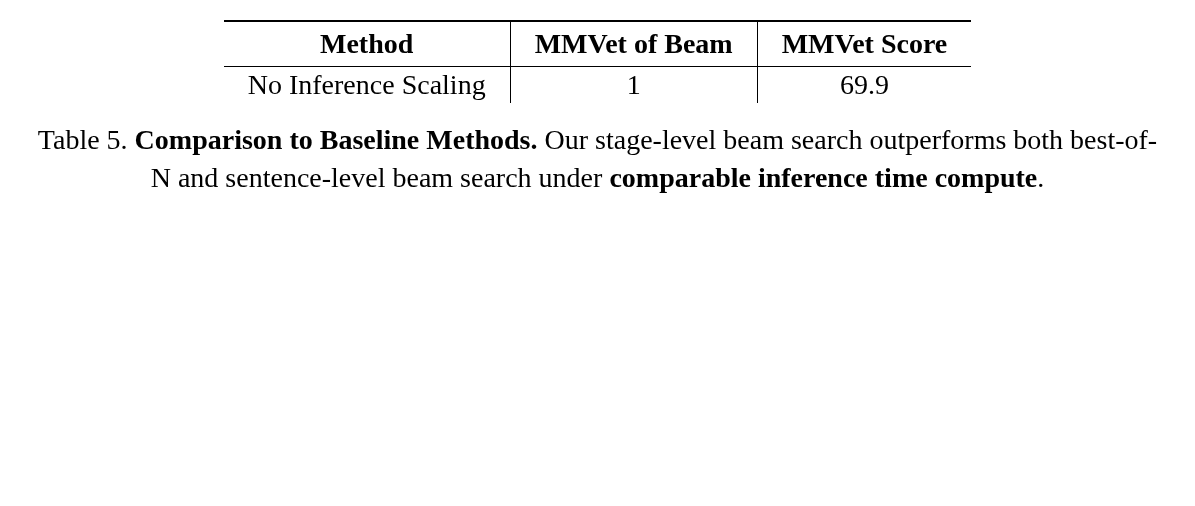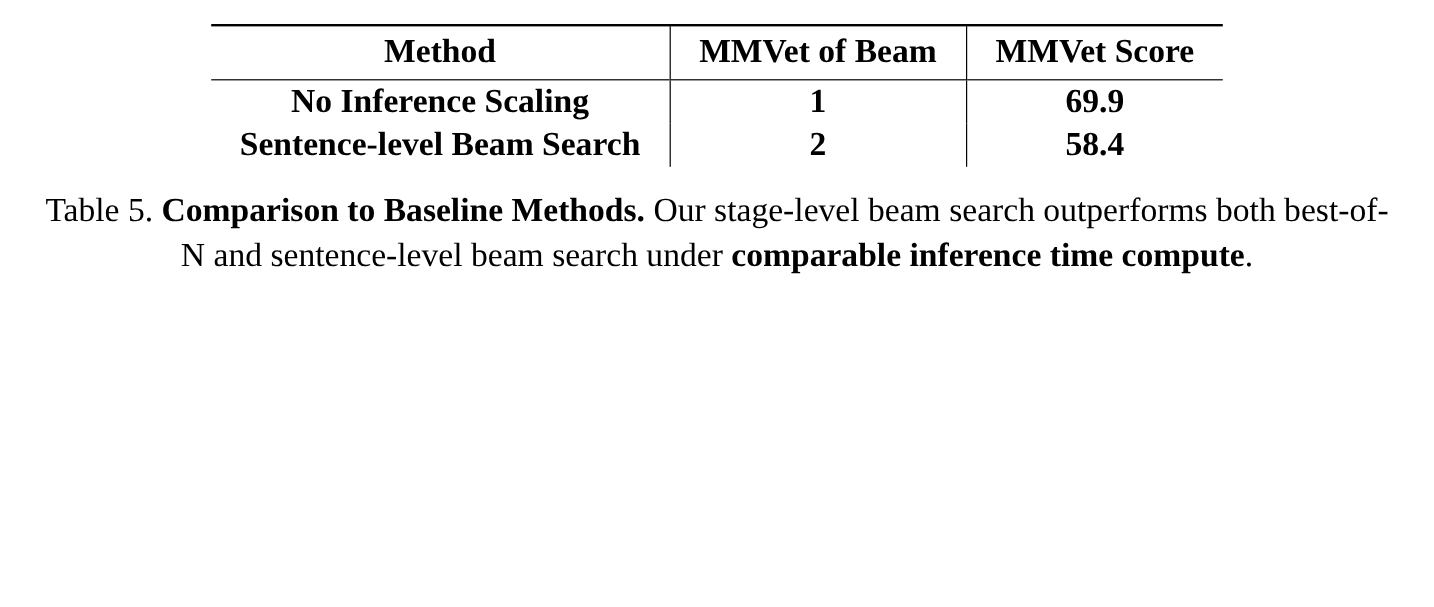--- a/index.html
+++ b/index.html
@@ -12,21 +12,21 @@
       box-sizing: border-box;
       background: #fff;
     }
     table {
       border-collapse: collapse;
       margin: 0 auto 18px auto;
     }
     th, td {
       padding: 2px 24px;
       text-align: center;
-      font-weight: bold;
+      font-weight: normal;
     }
     th {
       font-weight: bold;
       padding-top: 6px;
       padding-bottom: 6px;
     }
     .top-border {
       border-top: 2.5px solid #000;
     }
     .bottom-border {
@@ -62,23 +62,18 @@
       <th class="vline-right">MMVet of Beam</th>
       <th>MMVet Score</th>
     </tr>
   </thead>
   <tbody>
     <tr>
       <td class="vline-right">No Inference Scaling</td>
       <td class="vline-right">1</td>
       <td>69.9</td>
     </tr>
-    <tr>
-      <td class="vline-right">Sentence-level Beam Search</td>
-      <td class="vline-right">2</td>
-      <td>58.4</td>
-    </tr>
   </tbody>
 </table>
 
 <p class="caption">
   <span class="label-num">Table 5.</span><span class="bold"> Comparison to Baseline Methods.</span><span> Our stage-level beam search outperforms both best-of-N and sentence-level beam search under </span><span class="bold">comparable inference time compute</span><span>.</span>
 </p>
 
 </body></html>

